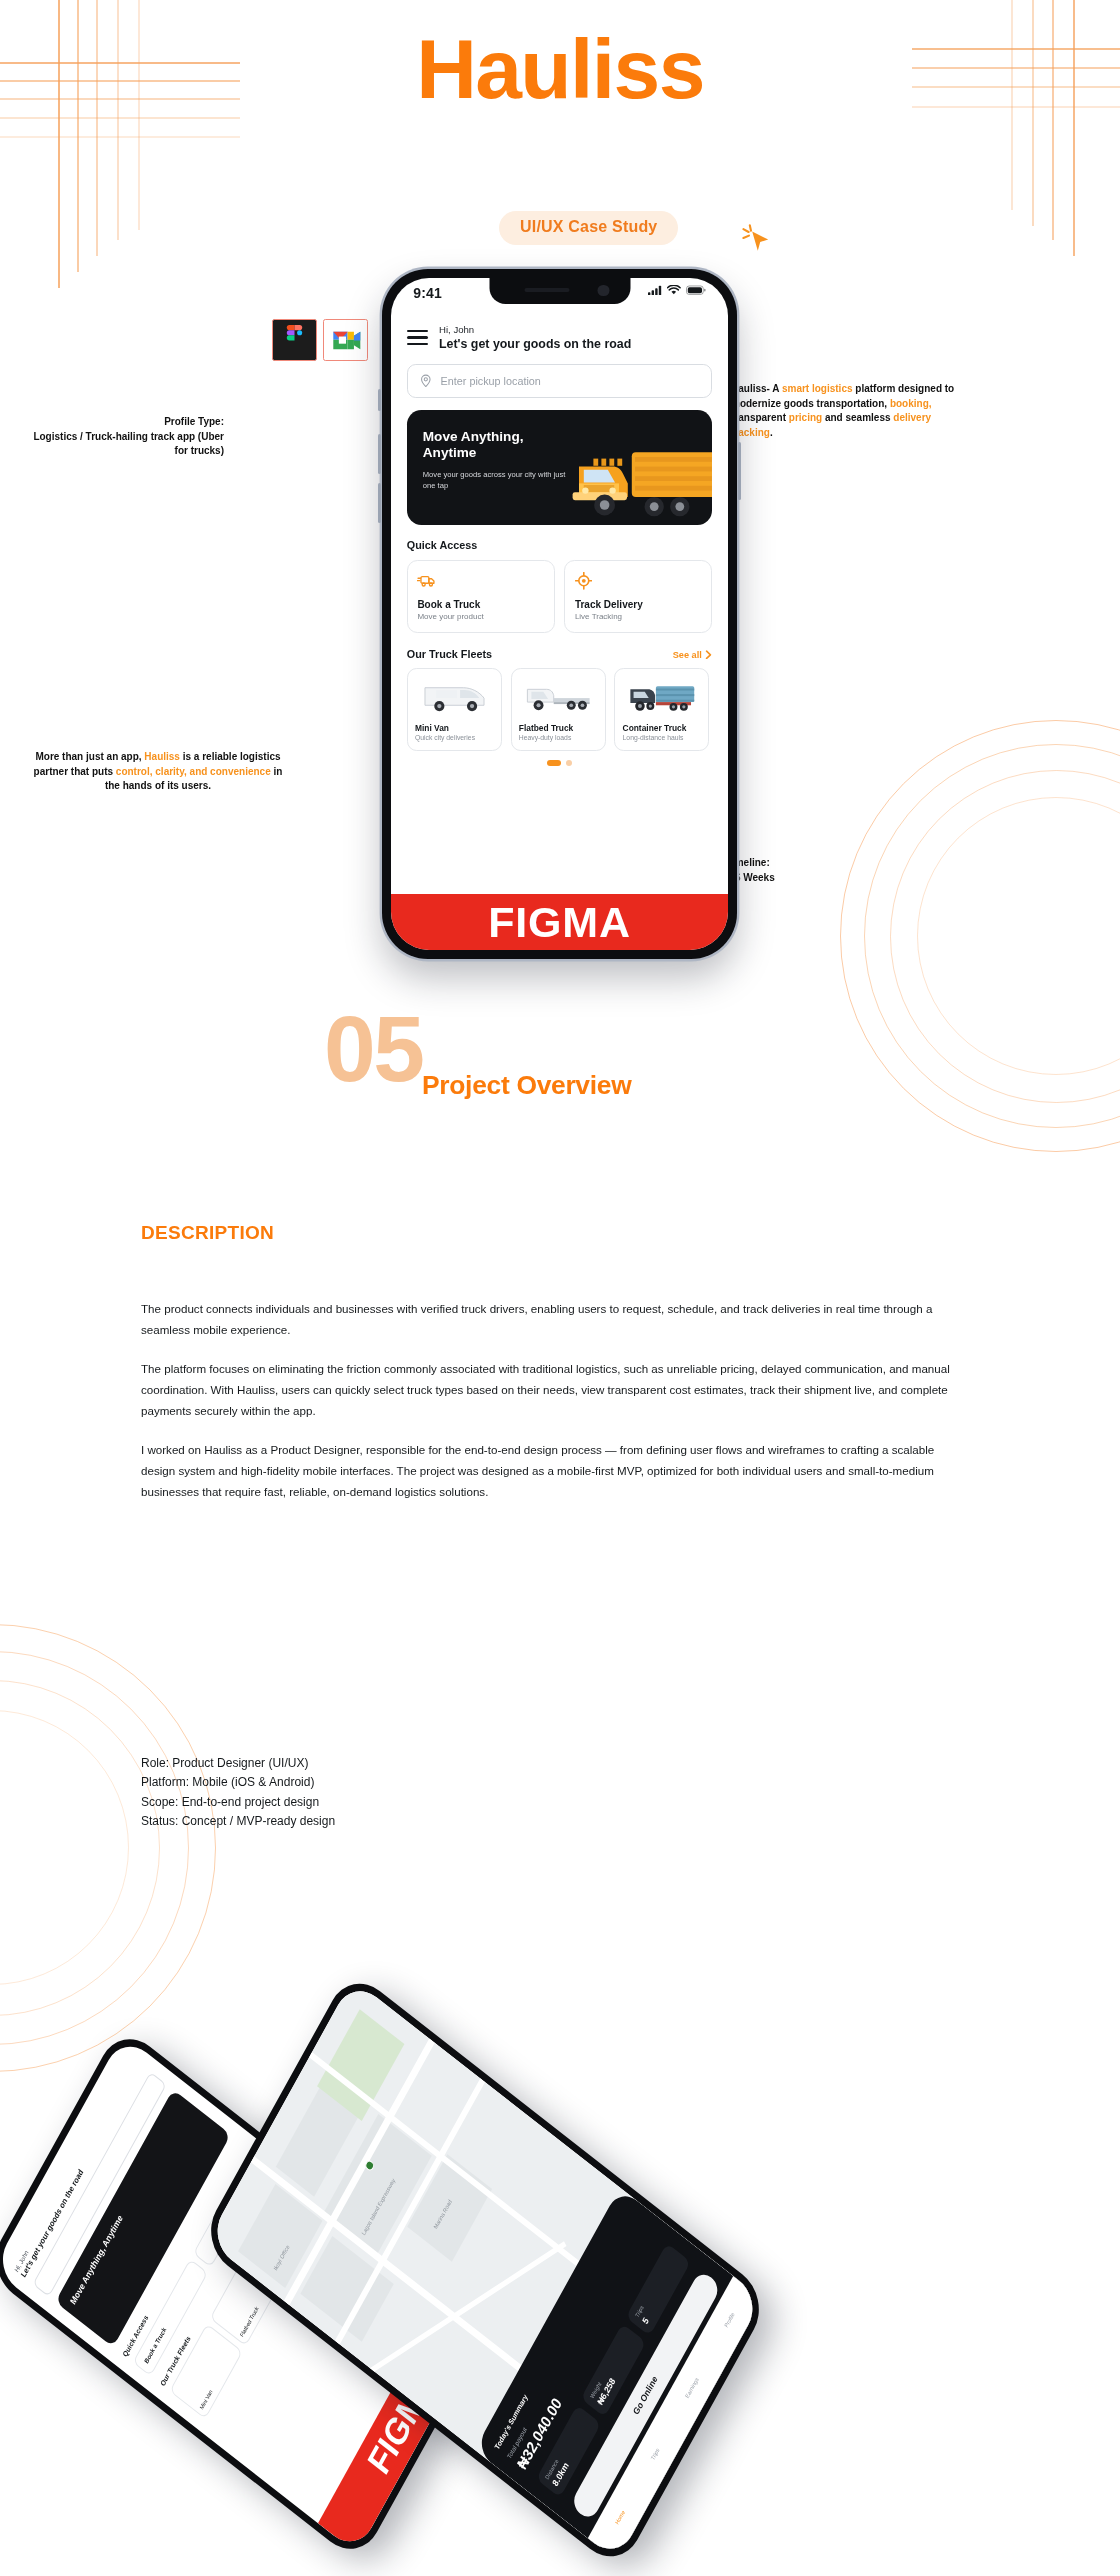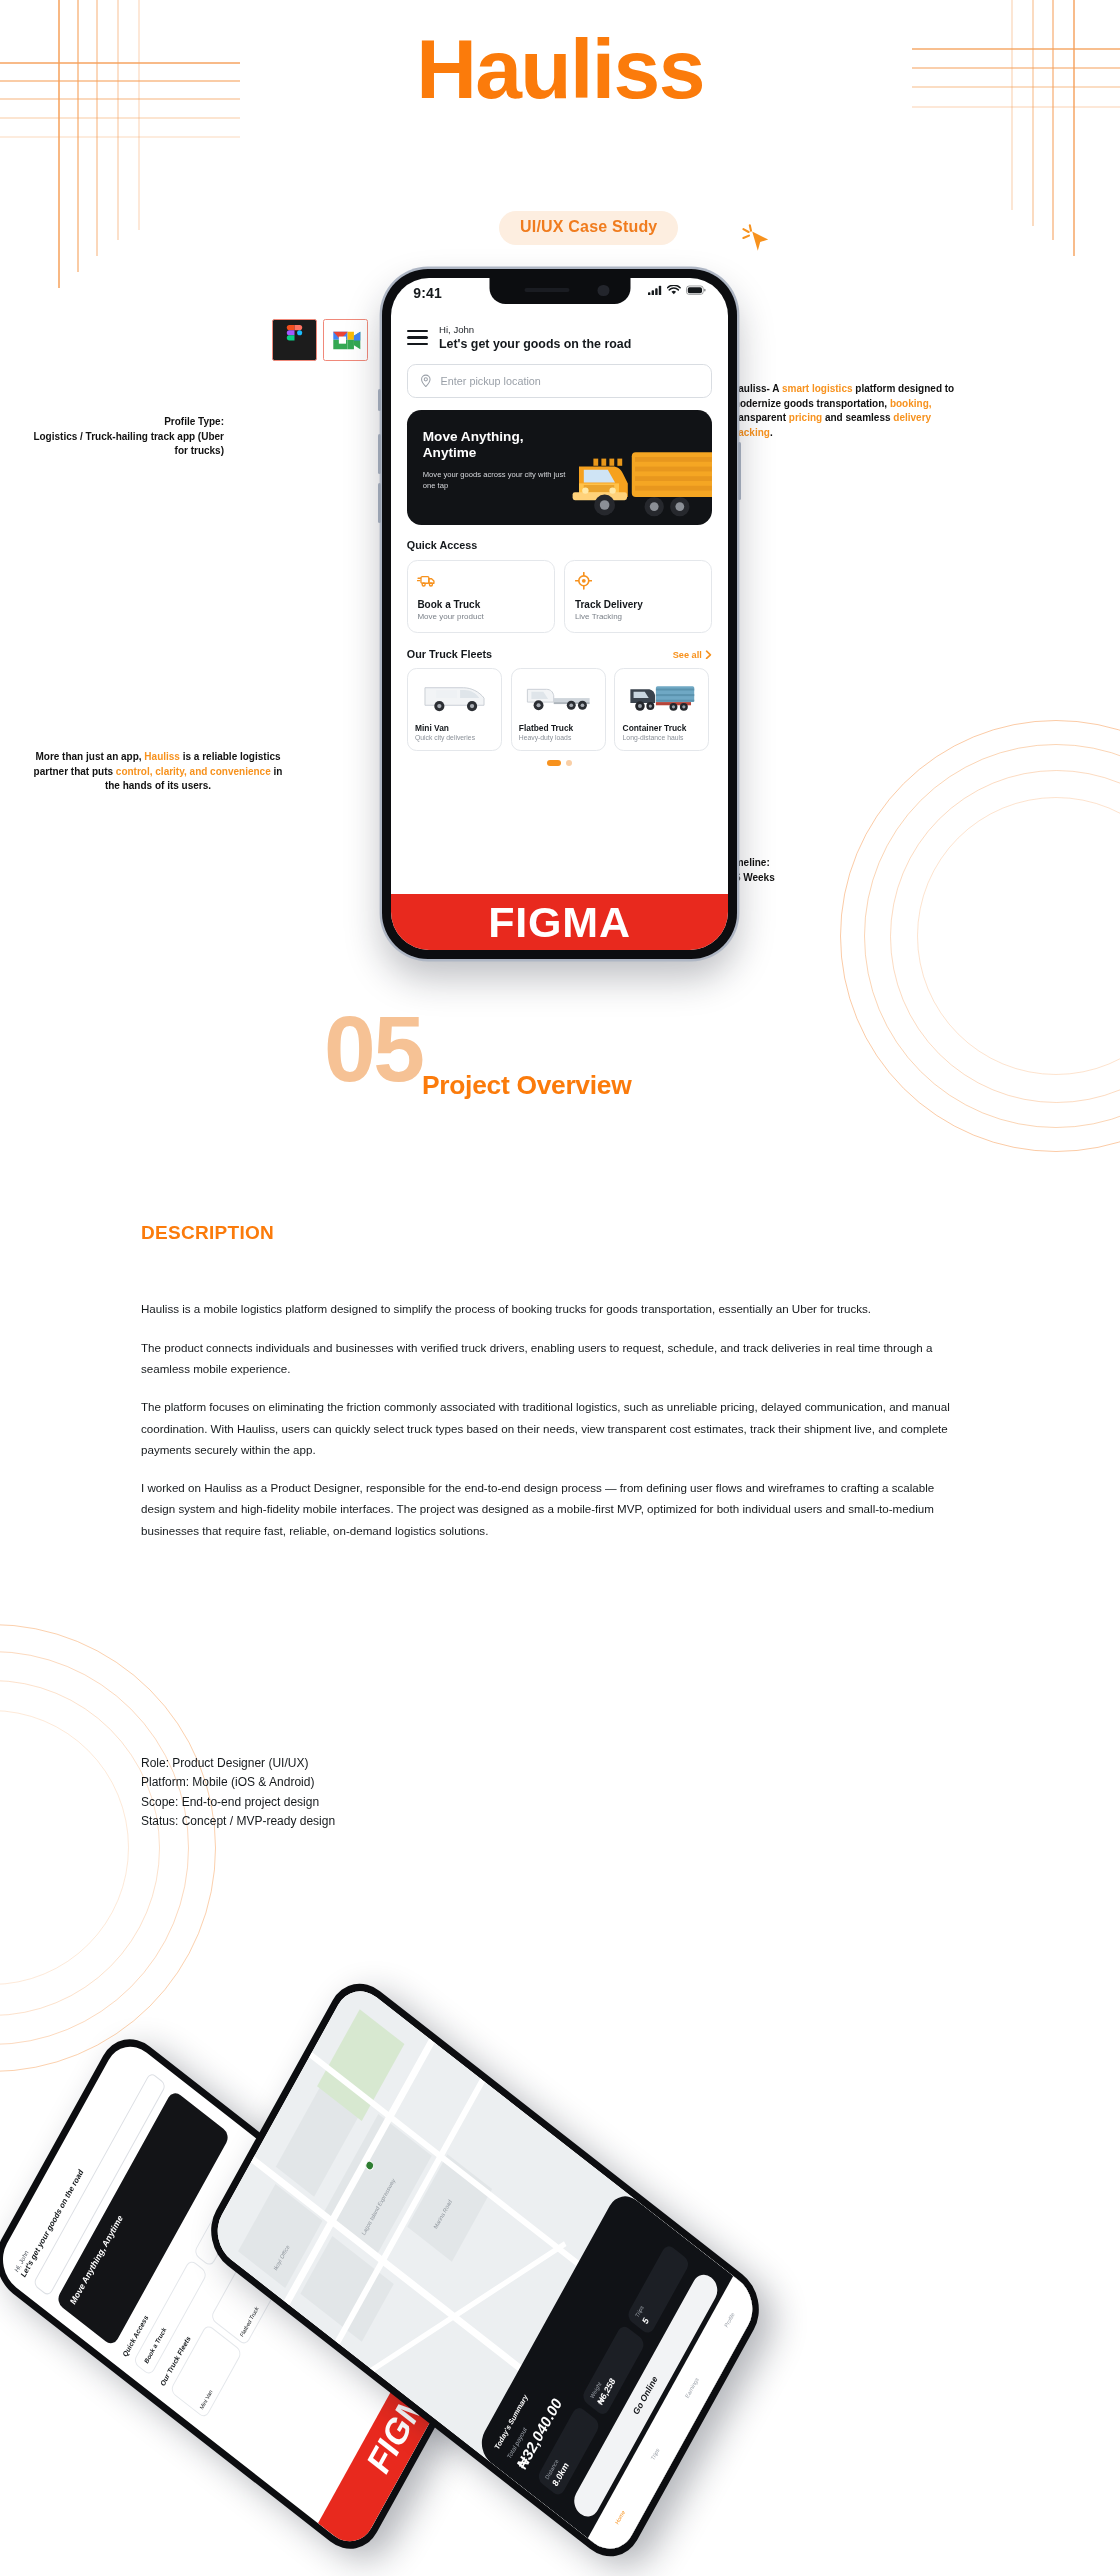--- a/index.html
+++ b/index.html
@@ -480,21 +480,20 @@
     </div>
   </div>
 </div>
 
 <div id="sec-num">05</div>
 <div id="sec-name">Project Overview</div>
 
 <div id="desc-head">DESCRIPTION</div>
 
 <div id="desc-body">
-  <p>Hauliss is a mobile logistics platform designed to simplify the process of booking trucks for goods transportation, essentially an Uber for trucks.</p>
   <p>The product connects individuals and businesses with verified truck drivers, enabling users to request, schedule, and track deliveries in real time through a seamless mobile experience.</p>
   <p>The platform focuses on eliminating the friction commonly associated with traditional logistics, such as unreliable pricing, delayed communication, and manual coordination. With Hauliss, users can quickly select truck types based on their needs, view transparent cost estimates, track their shipment live, and complete payments securely within the app.</p>
   <p>I worked on Hauliss as a Product Designer, responsible for the end-to-end design process — from defining user flows and wireframes to crafting a scalable design system and high-fidelity mobile interfaces. The project was designed as a mobile-first MVP, optimized for both individual users and small-to-medium businesses that require fast, reliable, on-demand logistics solutions.</p>
 </div>
 
 <ul id="meta-list">
   <li>Role: Product Designer (UI/UX)</li>
   <li>Platform: Mobile (iOS &amp; Android)</li>
   <li>Scope: End-to-end project design</li>
   <li>Status: Concept / MVP-ready design</li>

